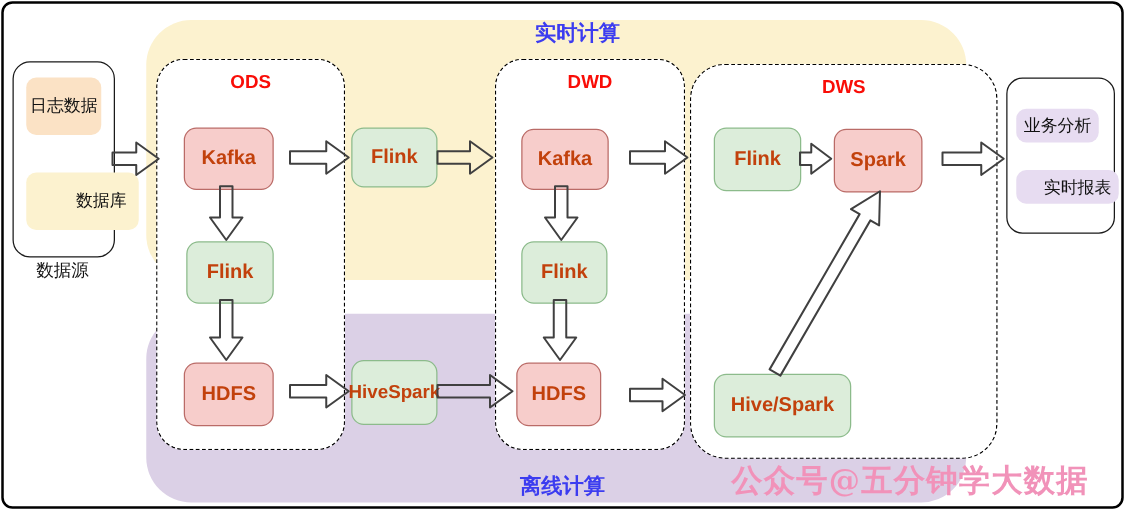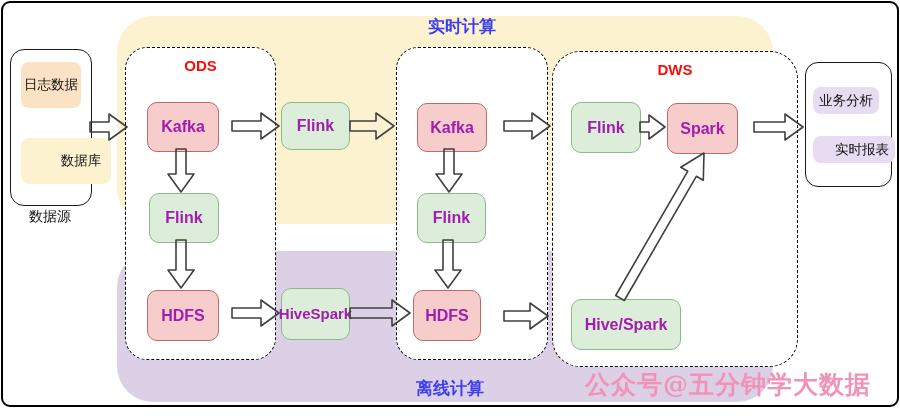--- a/index.html
+++ b/index.html
@@ -14,21 +14,21 @@
                 text-align:center;width:130px;}
   #label-realtime{left:397px;top:15px;}
   #label-offline{left:385px;top:377px;}
   .stage-col{position:absolute;background:#fff;border:1.5px dashed #000;border-radius:22px;padding-left:44px;}
   #col-ods{left:125px;top:47px;width:105px;height:311px;}
   #col-dwd{left:396px;top:47px;width:106px;height:311px;}
   #col-dws{left:552px;top:51px;width:200px;height:314px;border-radius:28px;}
   .stage-label{position:absolute;top:9px;left:0;width:100%;text-align:center;
                color:#F90D07;font-weight:bold;font-size:15px;}
   .node{position:absolute;display:flex;align-items:center;justify-content:center;
-        border-radius:10px;font-weight:bold;font-size:16px;color:#a21caf;text-align:center;}
+        border-radius:10px;font-weight:bold;font-size:16px;color:#c2410c;text-align:center;}
   .pink{background:#F7CDCB;border:1.5px solid #BA6B67;}
   .green{background:#DCEDDA;border:1.5px solid #8CBB8B;}
   .io-box{position:absolute;background:#fff;border:1.5px solid #1a1a1a;}
   #source-box{left:10px;top:49px;width:80px;height:155px;border-radius:14px;}
   #output-box{left:805px;top:62px;width:85px;height:123px;border-radius:13px;}
   .chip{position:absolute;display:flex;align-items:center;justify-content:center;
         border-radius:8px;font-size:13.5px;color:#111;}
   .peach{background:#FBE2C5;}
   .cream{background:#FCF2CF;}
   .lavender{background:#E7DCF1;}
@@ -55,20 +55,21 @@
   <div class="region-label" id="label-offline">离线计算</div>
 
   <div class="stage-col" id="col-ods">
     <div class="stage-label">ODS</div>
     <div class="node pink" style="left:21px;top:54px;width:70px;height:48px;">Kafka</div>
     <div class="node green" style="left:23px;top:145px;width:68px;height:48px;">Flink</div>
     <div class="node pink" style="left:21px;top:242px;width:70px;height:49px;">HDFS</div>
   </div>
 
   <div class="stage-col" id="col-dwd">
+    <div class="stage-label">DWD</div>
     <div class="node pink" style="left:20px;top:55px;width:68px;height:47px;">Kafka</div>
     <div class="node green" style="left:20px;top:145px;width:67px;height:48px;">Flink</div>
     <div class="node pink" style="left:16px;top:242px;width:66px;height:49px;">HDFS</div>
   </div>
 
   <div class="stage-col" id="col-dws">
     <div class="stage-label">DWS</div>
     <div class="node green" style="left:18px;top:50px;width:68px;height:49px;">Flink</div>
     <div class="node pink" style="left:114px;top:51px;width:69px;height:49px;">Spark</div>
     <div class="node green" style="left:18px;top:247px;width:108px;height:49px;">Hive/Spark</div>

